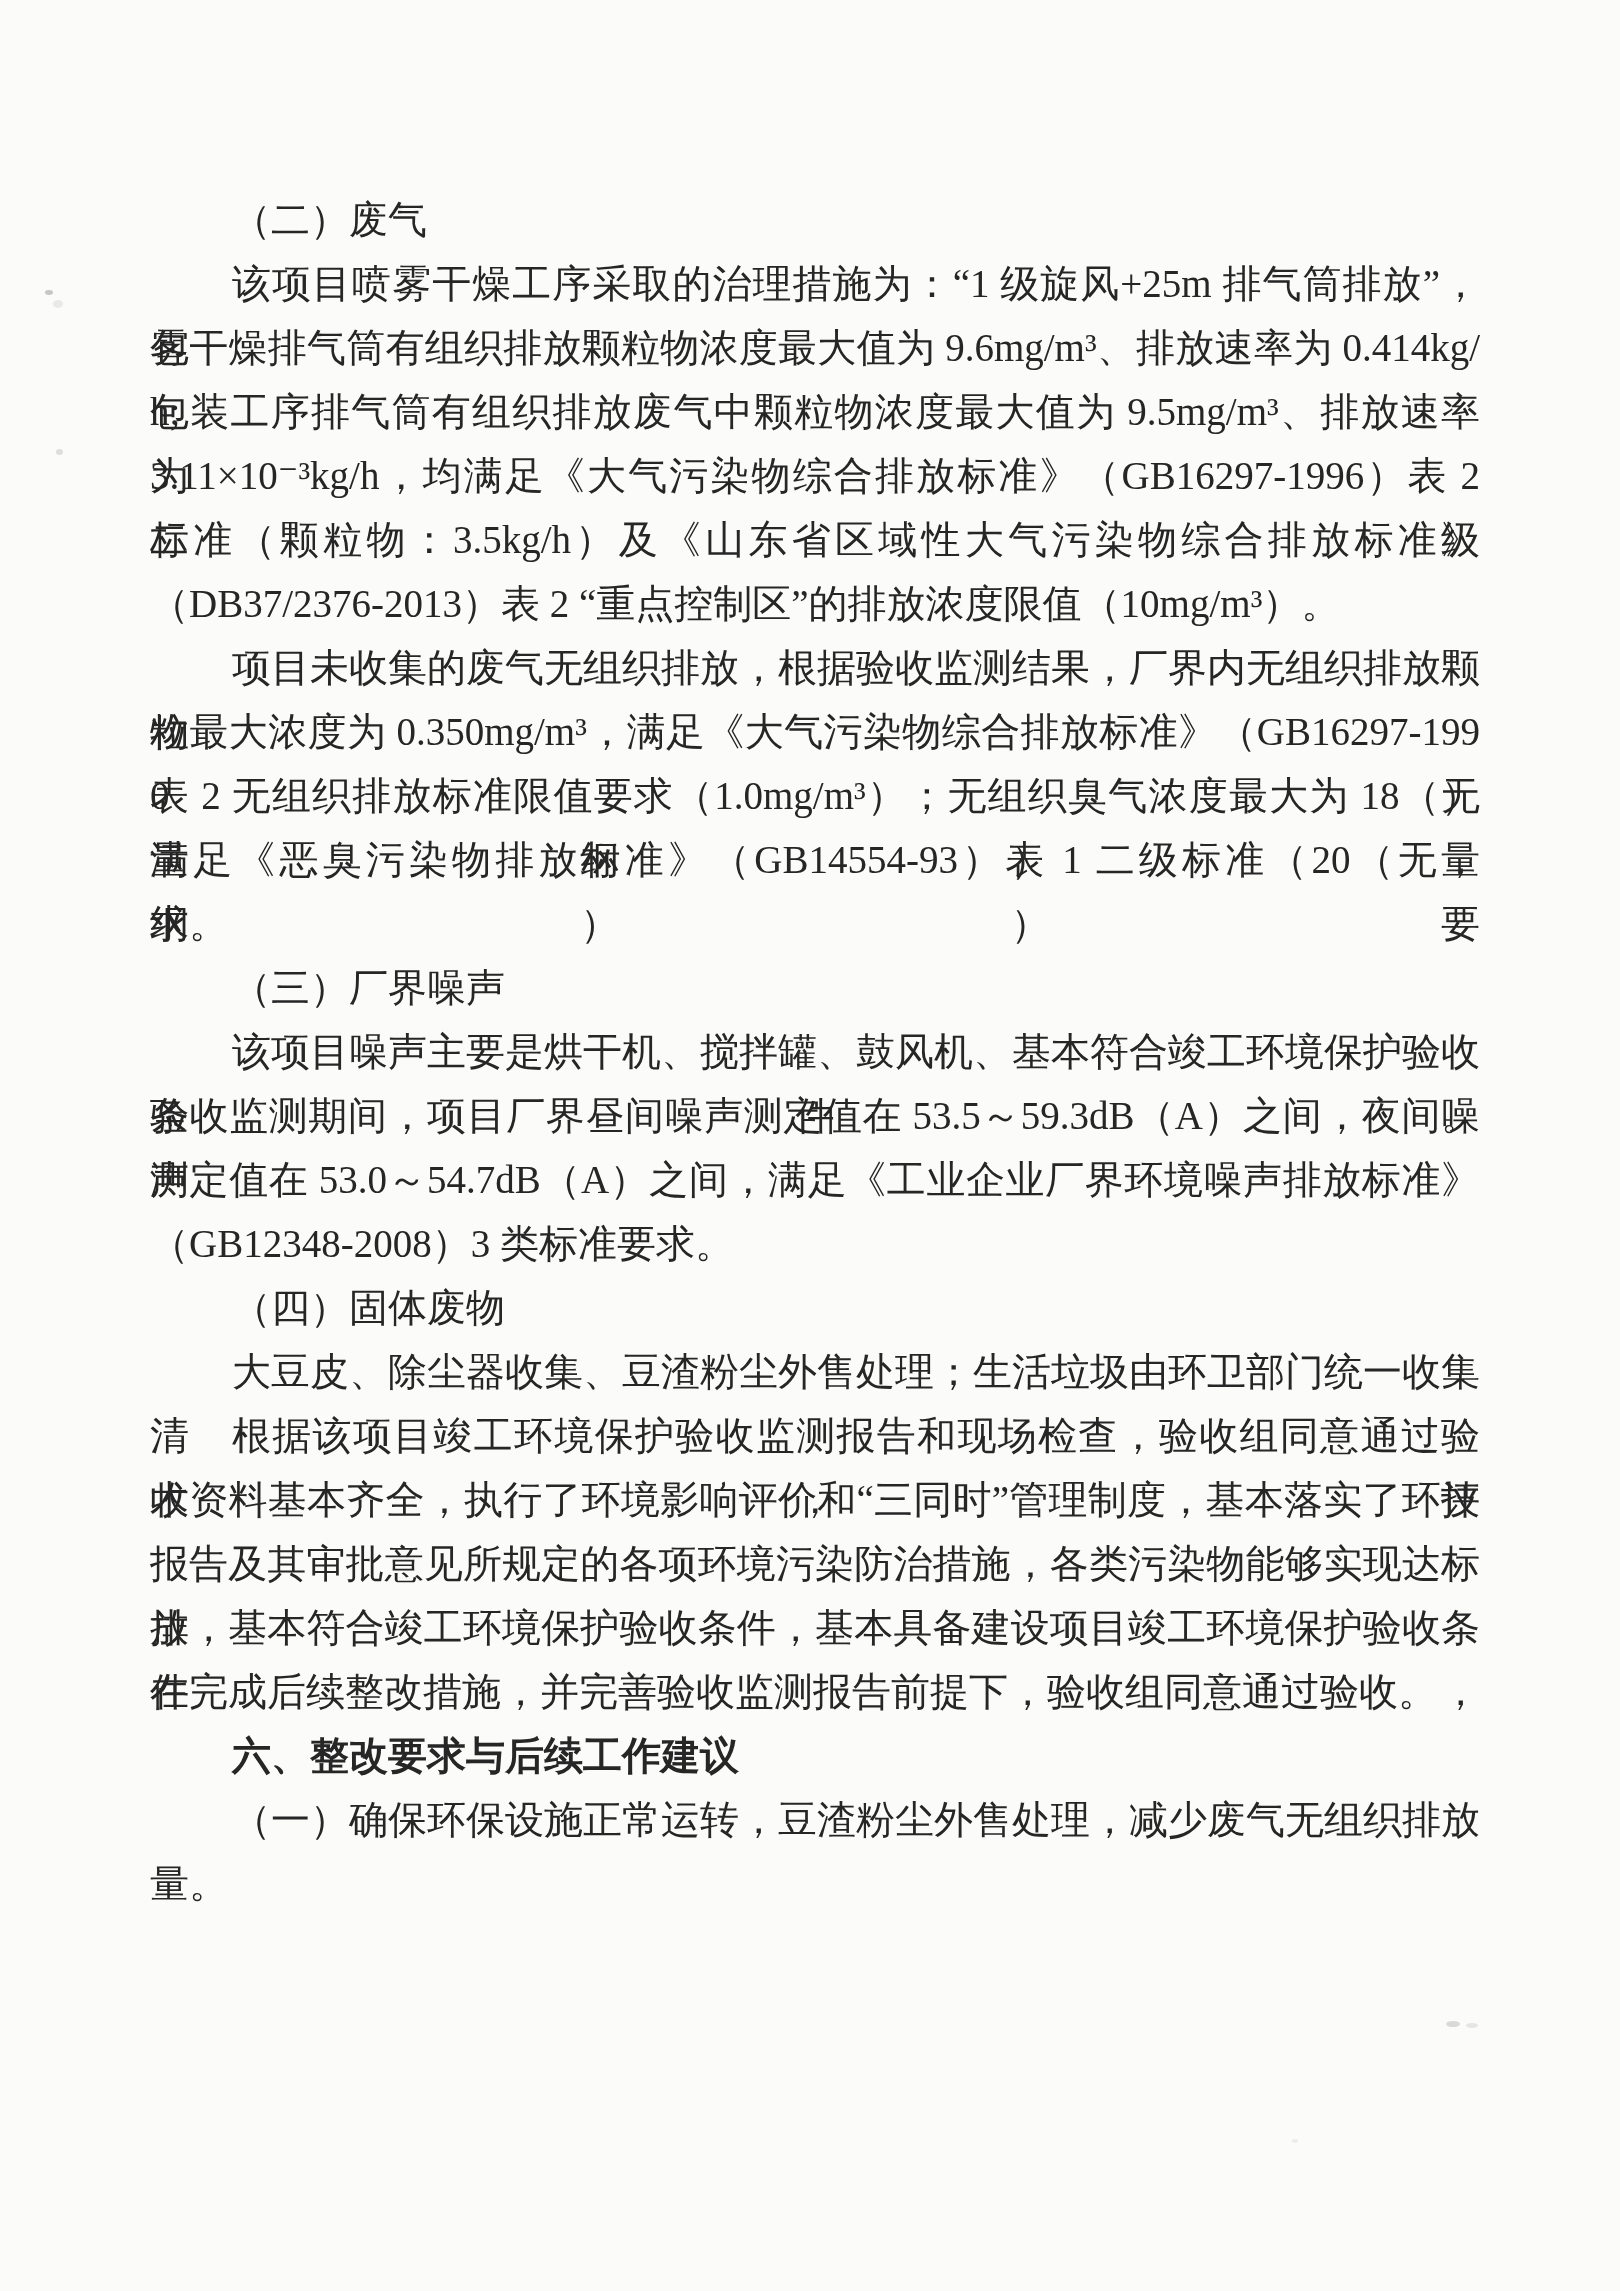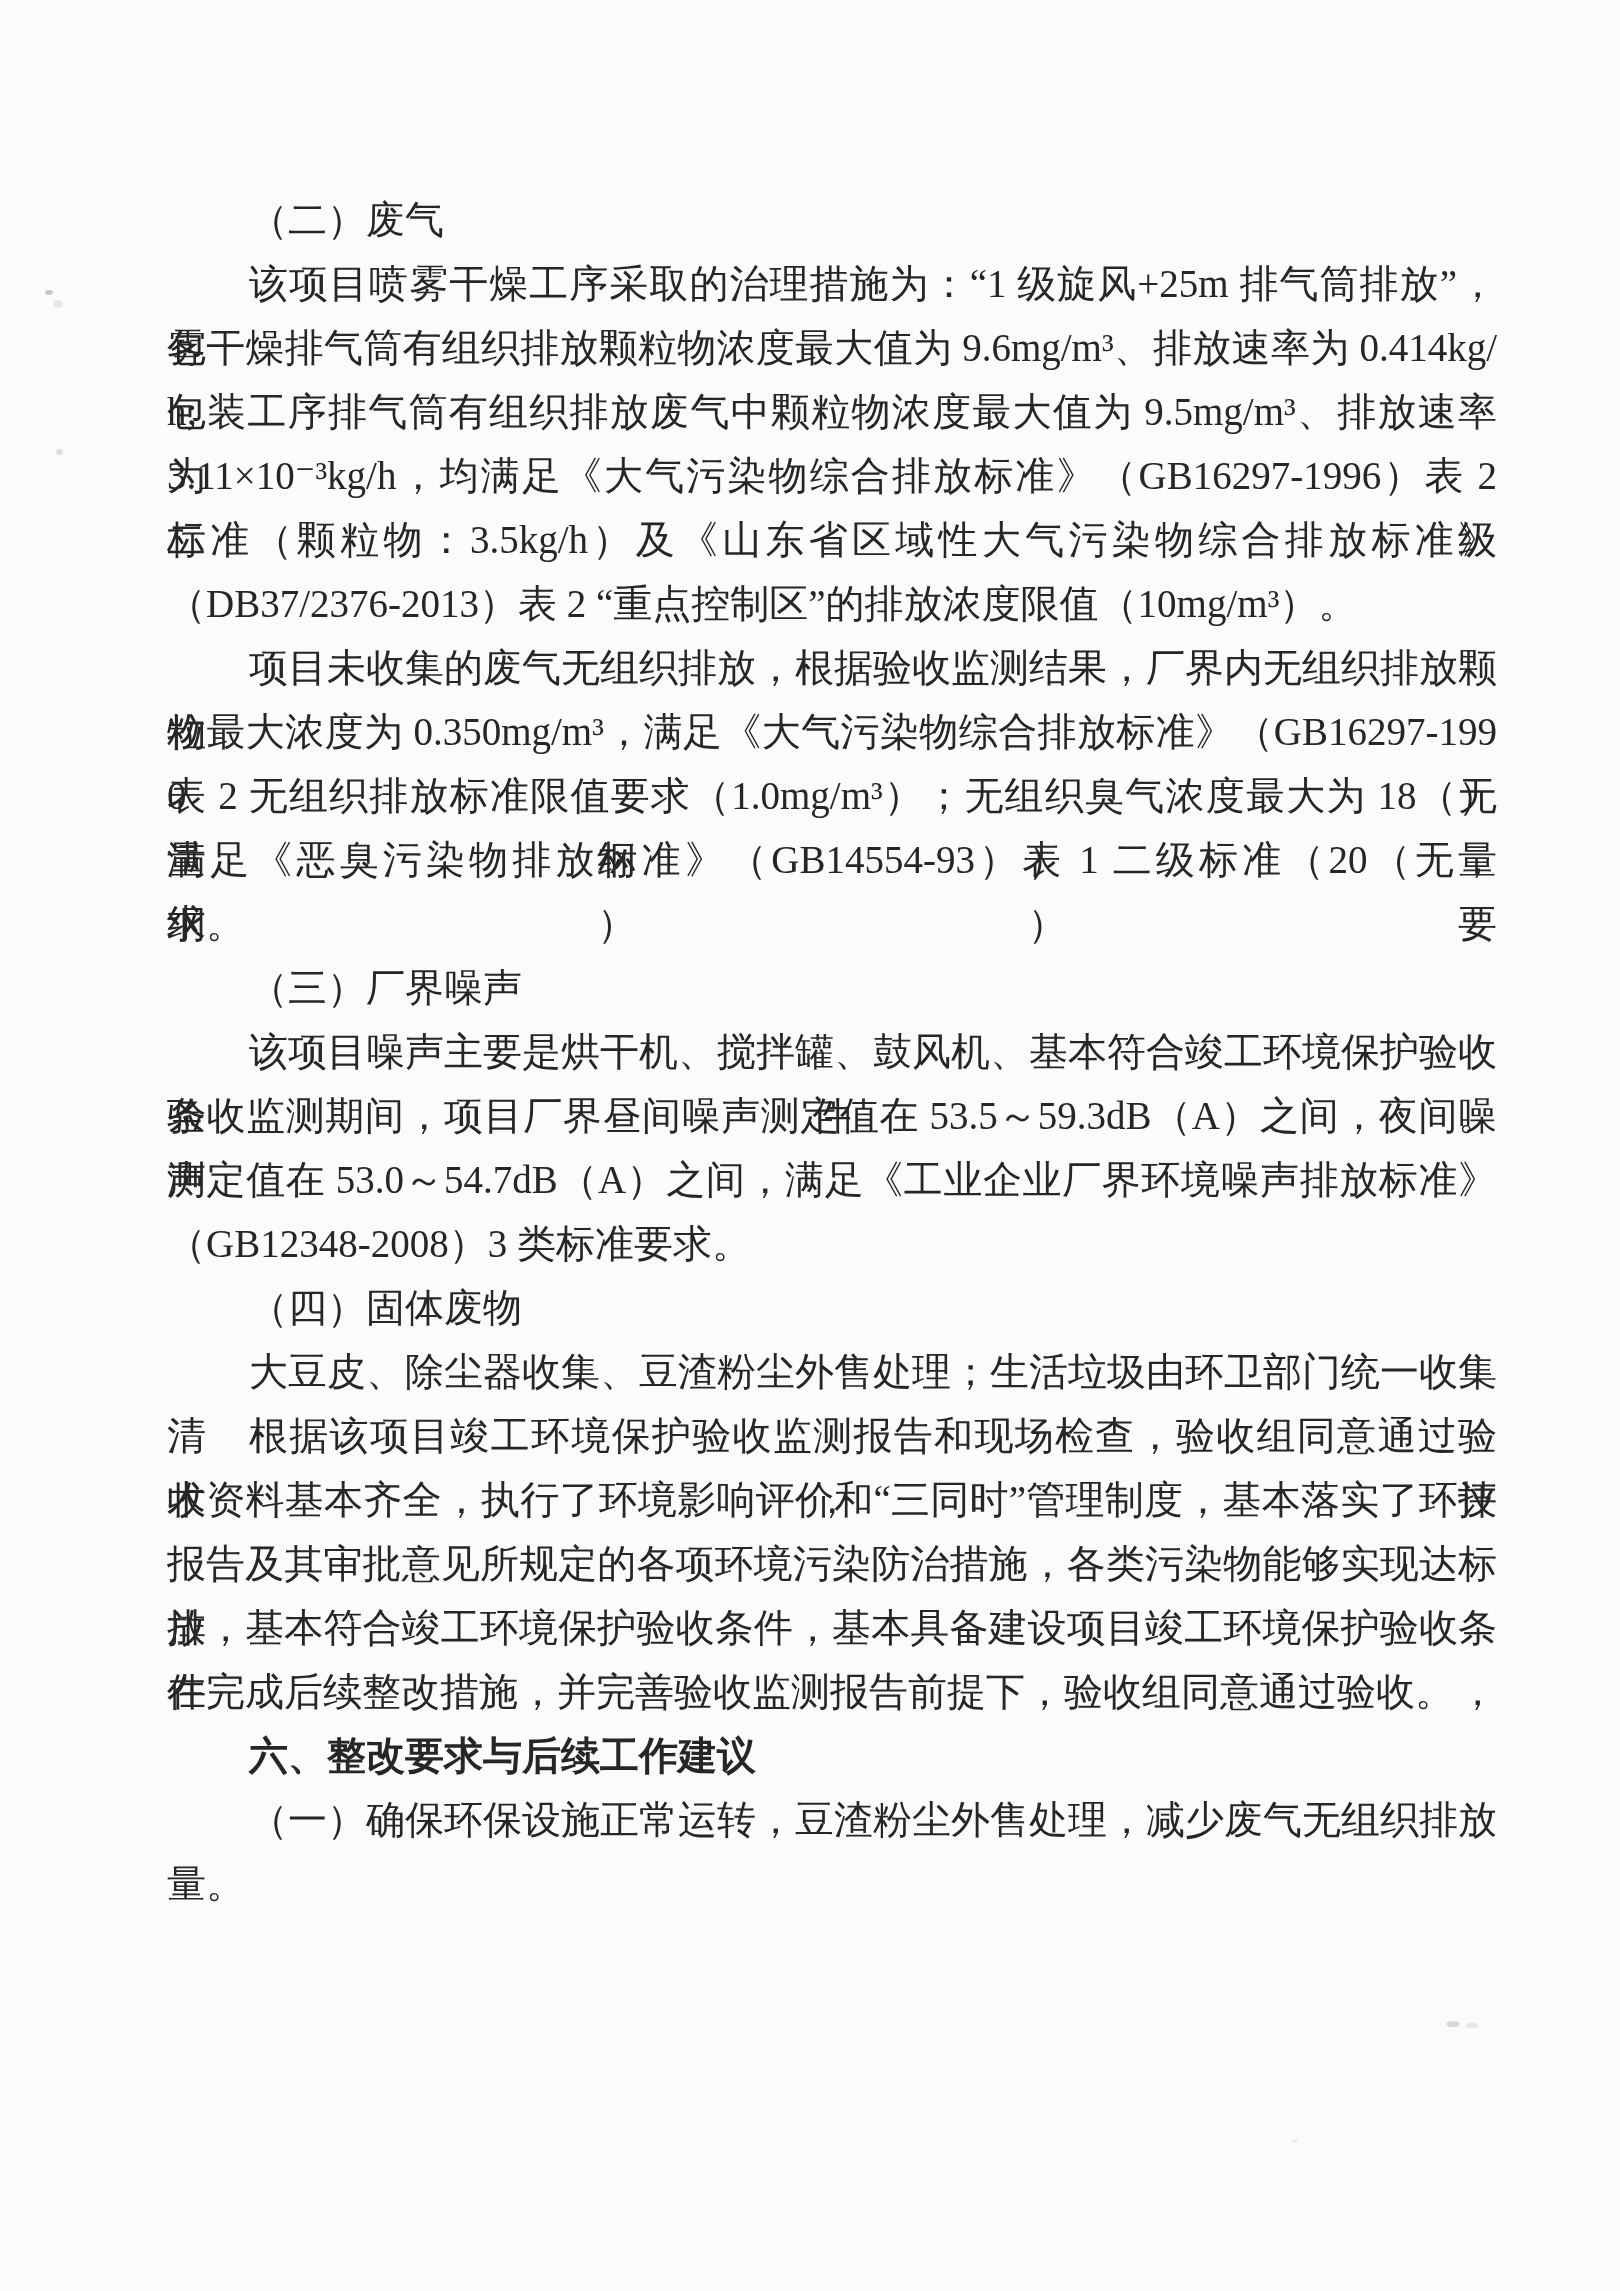--- a/index.html
+++ b/index.html
@@ -15,21 +15,21 @@
     font-family: "Liberation Serif", "DejaVu Serif", serif;
     color: #262626;
   }
   #page {
     position: absolute;
     inset: 0;
     background: #fbfbfa;
   }
   #content {
     position: absolute;
-    left: 167px;
+    left: 150px;
     top: 188px;
     width: 1330px;
   }
   .line {
     font-size: 39px;
     line-height: 64px;
     height: 64px;
     text-align: left;
     word-break: break-all;
   }

